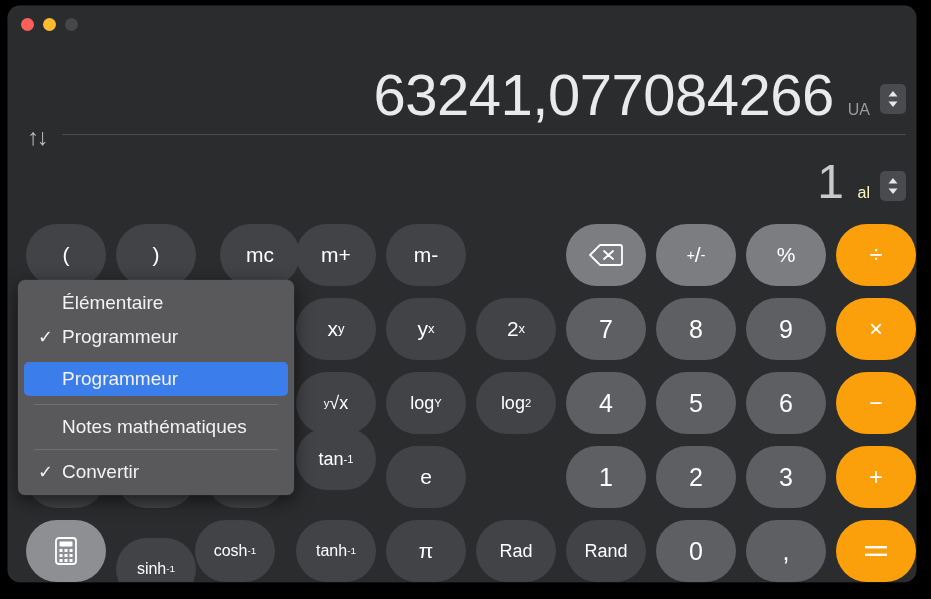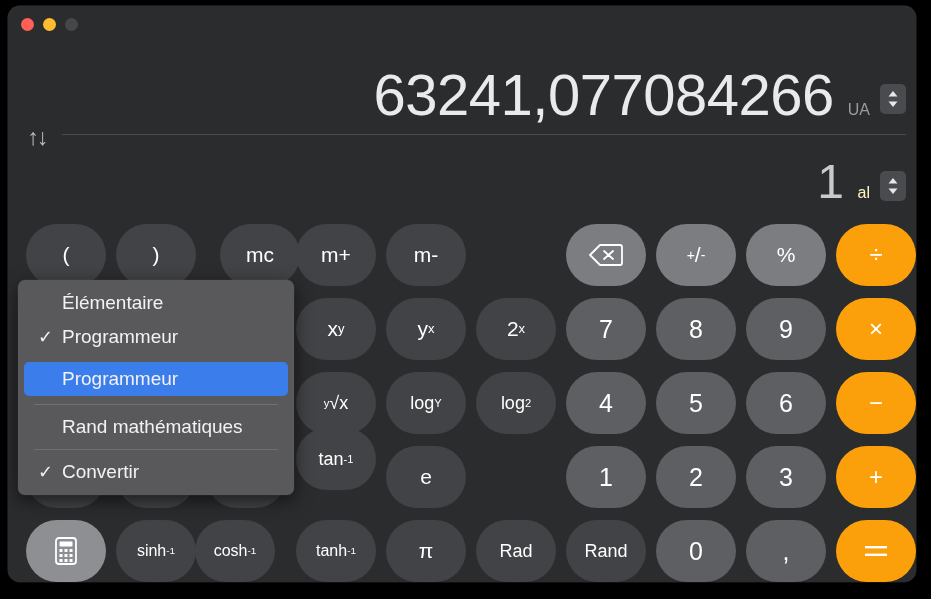--- a/index.html
+++ b/index.html
@@ -283,39 +283,39 @@
           <rect x="11.5" y="13" width="3" height="3" fill="#ffffff"></rect>
           <rect x="16.5" y="13" width="3" height="3" fill="#ffffff"></rect>
           <rect x="6.5" y="18" width="3" height="3" fill="#ffffff"></rect>
           <rect x="11.5" y="18" width="3" height="3" fill="#ffffff"></rect>
           <rect x="16.5" y="18" width="3" height="3" fill="#ffffff"></rect>
           <rect x="6.5" y="23" width="3" height="3" fill="#ffffff"></rect>
           <rect x="11.5" y="23" width="3" height="3" fill="#ffffff"></rect>
           <rect x="16.5" y="23" width="3" height="3" fill="#ffffff"></rect>
         </svg>
       </button>
-      <button class="key k-fn k-small k-tiny" style="left: 108px; top: 308px;">sinh<span class="sup">-1</span></button>
+      <button class="key k-fn k-small k-tiny" style="left: 108px; top: 326px;">sinh<span class="sup">-1</span></button>
       <button class="key k-fn k-small k-tiny" style="left: 187px; top: 308px;">cosh<span class="sup">-1</span></button>
       <button class="key k-fn k-small k-tiny" style="left: 288px; top: 308px;">tanh<span class="sup">-1</span></button>
       <button class="key k-fn" style="left: 378px; top: 308px;">π</button>
       <button class="key k-fn k-small" style="left: 558px; top: 308px;">Rand</button>
       <button class="key k-fn k-small" style="left: 468px; top: 308px;">Rad</button>
       <button class="key k-digit" style="left: 648px; top: 308px;">0</button>
       <button class="key k-digit" style="left: 738px; top: 308px;">,</button>
       <button class="key k-op" style="left: 828px; top: 308px;">
         <svg width="26" height="16" viewBox="0 0 26 16">
           <rect x="2" y="3" width="22" height="2.4" fill="#ffffff"></rect>
           <rect x="2" y="10.6" width="22" height="2.4" fill="#ffffff"></rect>
         </svg>
       </button>
     </div>
 
   <div id="menu">
       <div class="menu-item"><span>Élémentaire</span></div>
       <div class="menu-item"><span class="menu-check">✓</span><span>Programmeur</span></div>
       <div class="menu-item selected"><span>Programmeur</span></div>
       <div class="menu-sep"></div>
-      <div class="menu-item"><span>Rand mathématiques</span></div>
+      <div class="menu-item"><span>Notes mathématiques</span></div>
       <div class="menu-sep"></div>
       <div class="menu-item"><span class="menu-check">✓</span><span>Convertir</span></div>
     </div>
 
 </div>
 
 </body></html>

